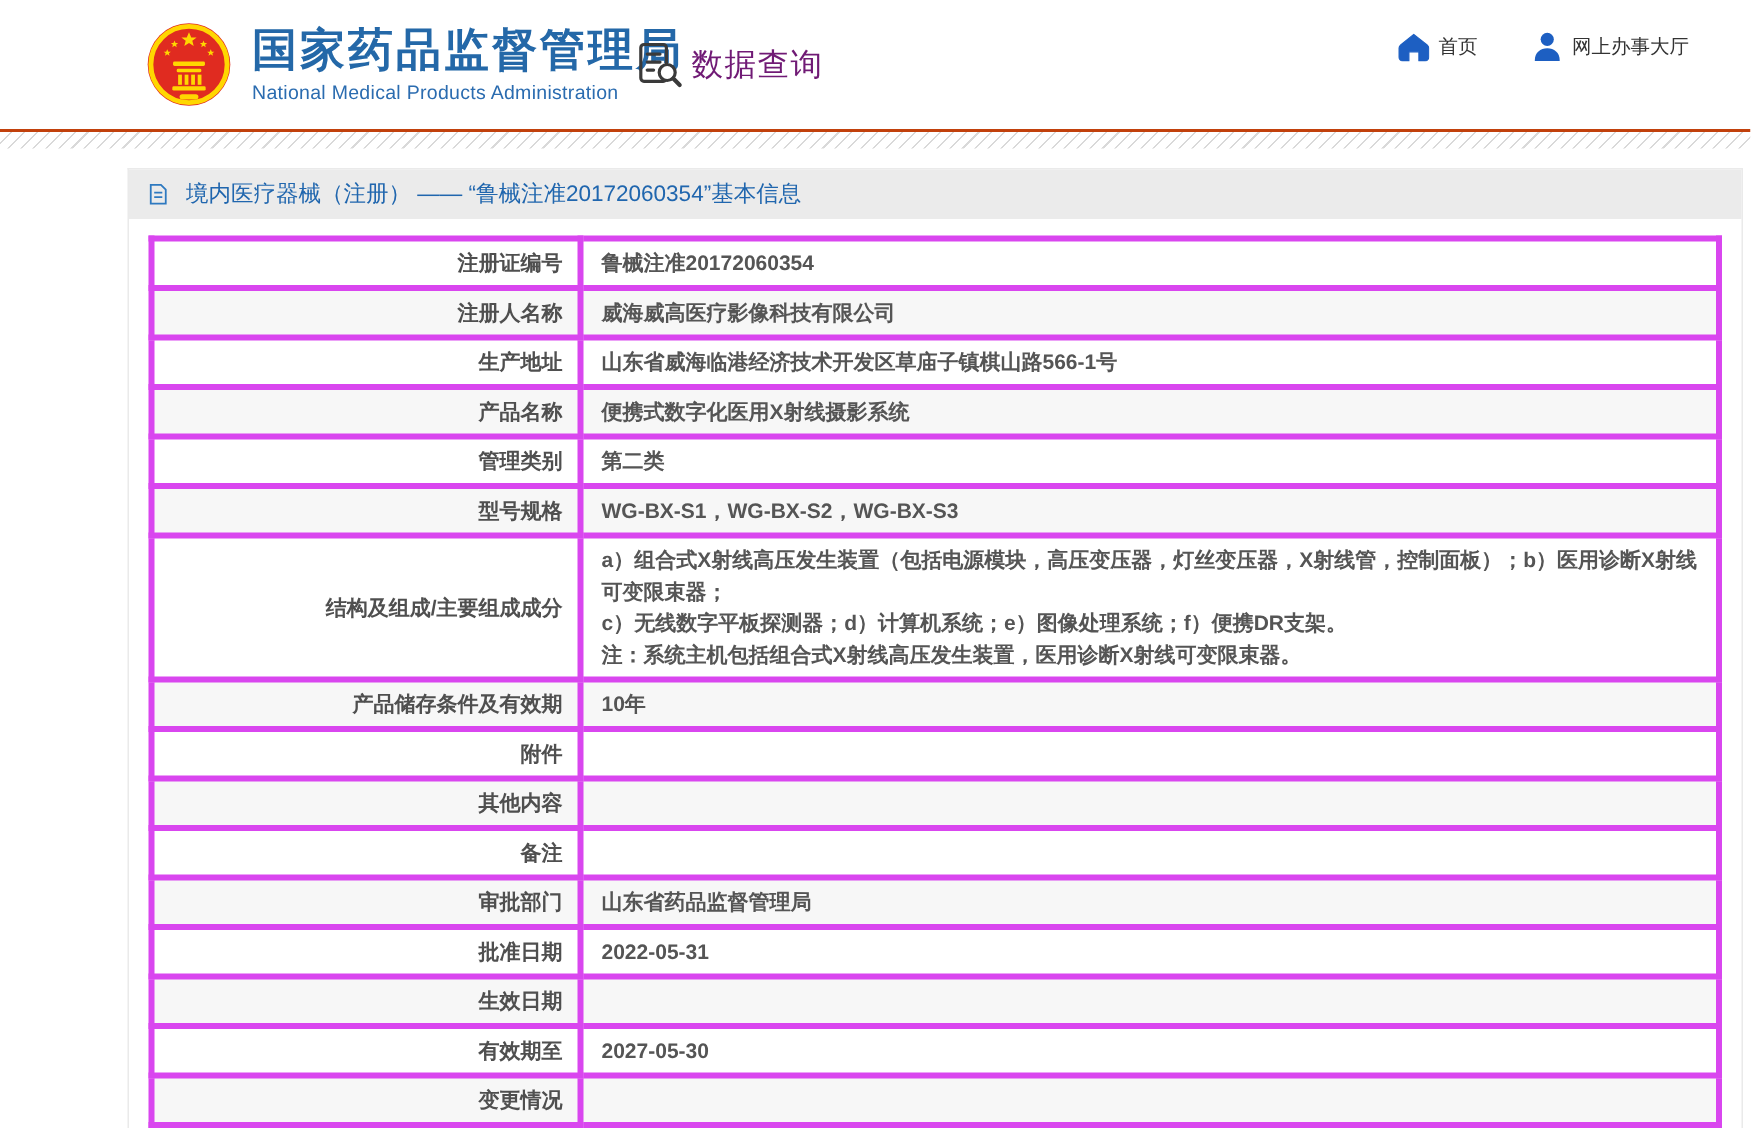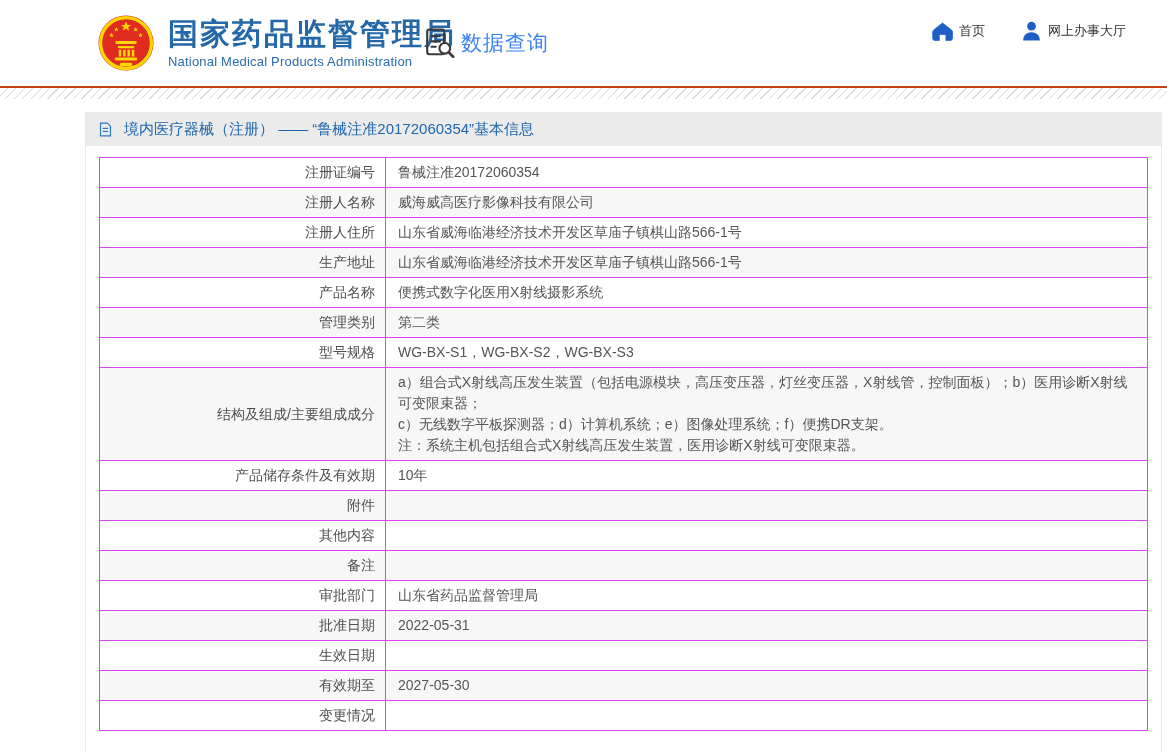--- a/index.html
+++ b/index.html
@@ -9,39 +9,39 @@
     font-family:"Liberation Sans","DejaVu Sans",sans-serif;
   }
 
   
   .site-header { position:relative; height:88px; background:#fff; border-bottom:2px solid #c2410c; }
   .logo-wrap { position:absolute; left:97px; top:14px; width:58px; height:58px; cursor:pointer; }
   .title-block { position:absolute; left:168px; top:17px; }
   .site-title { font-size:30px; font-weight:bold; color:#2468a8; letter-spacing:2px; line-height:34px; }
   .site-sub { font-size:13px; color:#2b6cb0; margin-top:3px; letter-spacing:0.2px; }
   .data-query { position:absolute; left:424px; top:27px; display:flex; align-items:center; gap:5px; cursor:pointer; }
-  .data-query-label { font-size:21px; color:#3b82f6; font-weight:500; letter-spacing:1px;font-family:Liberation Mono, monospace; }
+  .data-query-label { font-size:21px; color:#701a75; font-weight:500; letter-spacing:1px;font-family:Liberation Mono, monospace; }
   .header-nav { position:absolute; right:41px; top:21px; display:flex; gap:36px; }
   .nav-item { display:flex; flex-direction:row; align-items:center; gap:6px; cursor:pointer; }
   .nav-label { font-size:13px; color:#333; white-space:nowrap; }
 
   
   .hatch-band {
     height:11px;
     background:repeating-linear-gradient(135deg,#ffffff 0,#ffffff 5px,#d9d9d9 5px,#d9d9d9 6px);
   }
 
   
   .panel { margin:13px 5px 0 85px; border:1px solid #eaeaea; border-bottom:none; min-height:640px; background:#fff; }
   .breadcrumb-bar { height:33px; background:#ebebeb; display:flex; align-items:center; gap:12px; padding-left:13px; }
   .breadcrumb-title { font-size:15px; color:#2066ae; }
 
   
   table.reg-table { border-collapse:collapse; margin:11px 13px 20px 13px; width:calc(100% - 26px); font-size:14px; table-layout:fixed; }
-  table.reg-table td { border:1px solid #d946ef; line-height:21px; }
+  table.reg-table td { border:4px solid #d946ef; line-height:21px;font-weight:bold; }
   table.reg-table tr:nth-child(even) { background:#f7f7f7; }
   td.lbl { width:286px; text-align:right; padding:4px 10px 4px 4px; color:#4f4f4f; white-space:nowrap; }
   td.val { padding:4px 10px 4px 12px; color:#555; white-space:pre-line; word-break:break-all;margin-top:16px; }
 </style>
 </head>
 <body>
 
 <div class="site-header">
 
   <div class="logo-wrap">
@@ -121,24 +121,20 @@
     <tbody>
         <tr>
           <td class="lbl">注册证编号</td>
           <td class="val">鲁械注准20172060354</td>
         </tr>
         <tr>
           <td class="lbl">注册人名称</td>
           <td class="val">威海威高医疗影像科技有限公司</td>
         </tr>
         <tr>
-          <td class="lbl">注册人住所</td>
-          <td class="val">山东省威海临港经济技术开发区草庙子镇棋山路566-1号</td>
-        </tr>
-        <tr>
           <td class="lbl">生产地址</td>
           <td class="val">山东省威海临港经济技术开发区草庙子镇棋山路566-1号</td>
         </tr>
         <tr>
           <td class="lbl">产品名称</td>
           <td class="val">便携式数字化医用X射线摄影系统</td>
         </tr>
         <tr>
           <td class="lbl">管理类别</td>
           <td class="val">第二类</td>

